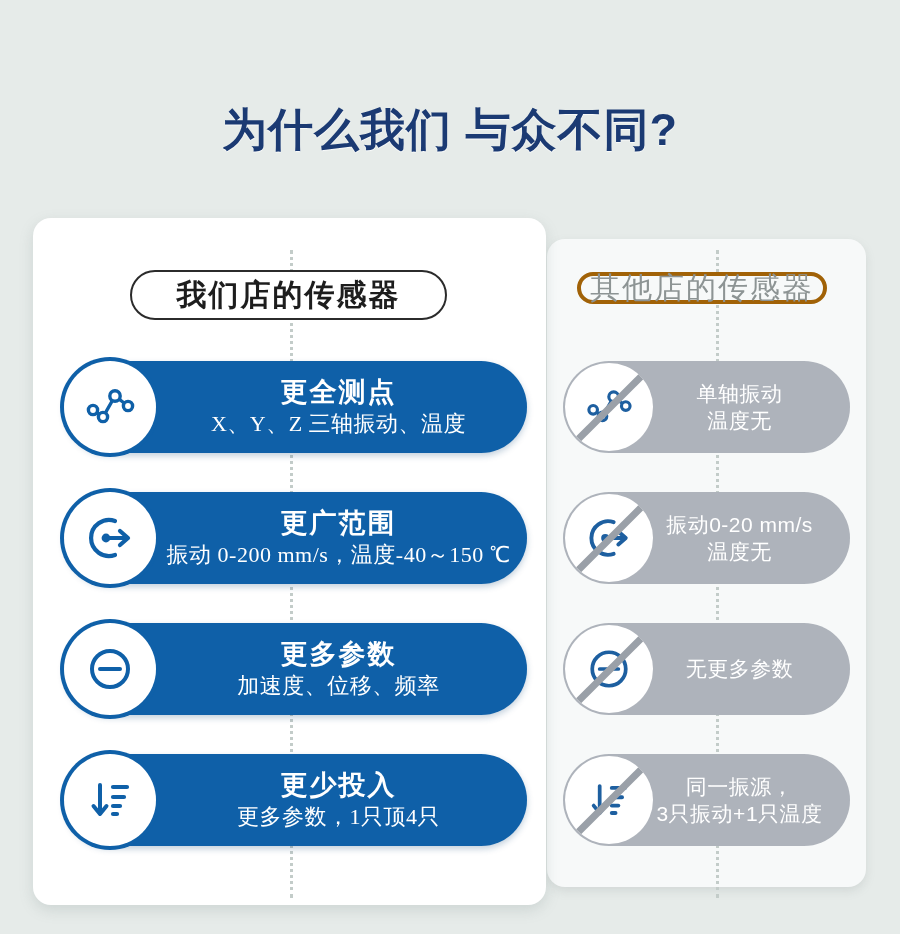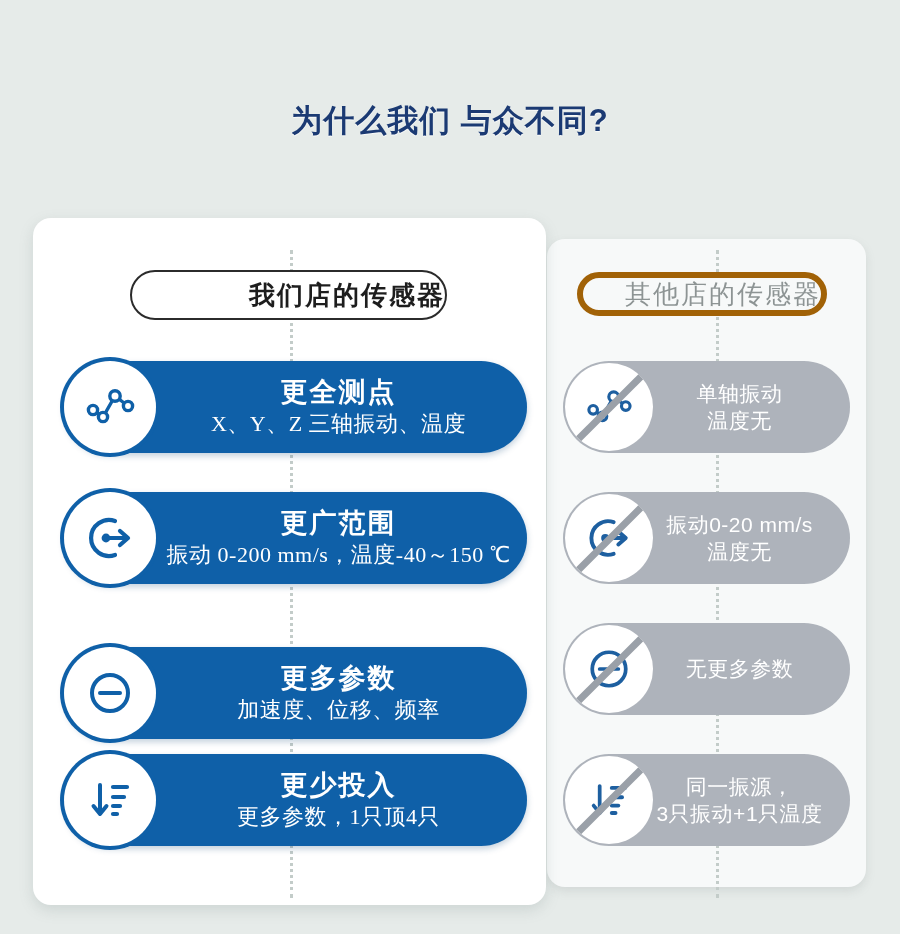--- a/index.html
+++ b/index.html
@@ -8,21 +8,21 @@
     background: #e6ebe9;
     font-family: "Liberation Sans", "DejaVu Sans", sans-serif;
     overflow: hidden;
   }
   .page { position: relative; width: 900px; height: 934px; }
 
   
   .title {
     position: absolute; left: 0; top: 100px; width: 900px;
     text-align: center;
-    font-size: 31px; font-weight: bold; letter-spacing: 1px;
+    font-size: 45px; font-weight: bold; letter-spacing: 1px;
     color: #1b3a73;
     text-shadow: 0 1px 1px rgba(255,255,255,.8);
   }
 
   
   .card-right {
     position: absolute; left: 547px; top: 239px;
     width: 319px; height: 648px;
     background: #f7f9f9;
     border-radius: 18px;
@@ -41,32 +41,32 @@
     position: absolute; top: 250px; width: 0;
     border-left: 3px dotted #c3ccc9;
     height: 648px;
   }
   .dots.l { left: 290px; }
   .dots.r { left: 716px; }
 
   
   .hpill {
     position: absolute;
-    display: flex; align-items: center; justify-content: flex-end;
+    display: flex; align-items: center; justify-content: center;
     border-radius: 999px;
-    font-size: 26px; font-weight: bold; letter-spacing: 2px;
+    font-size: 30px; font-weight: bold; letter-spacing: 2px;
   }
   .hpill.own {
     left: 130px; top: 270px; width: 317px; height: 50px;
     border: 2.5px solid #2b2b2b; color: #1d1d1d;
     background: #fff;
   }
   .hpill.other {
-    left: 577px; top: 272px; width: 250px; height: 44px;
-    border: 6px solid #a16207; color: #8d9494;
+    left: 577px; top: 272px; width: 250px; height: 32px;
+    border: 4px solid #a16207; color: #8d9494;
     background: #f7f9f9; font-weight: normal;
   }
 
   
   .row { position: absolute; display: flex; align-items: center; }
   .row.own  { left: 64px;  width: 463px; height: 92px; }
   .row.other{ left: 563px; width: 287px; height: 92px; }
 
   .pill {
     position: absolute; inset: 0;
@@ -171,21 +171,21 @@
         <path d="M39 22 L47 29 L39 36" fill="none" stroke="#0f60a8" stroke-width="4.2" stroke-linecap="round" stroke-linejoin="round"></path>
         <circle cx="25" cy="29" r="4.4" fill="#0f60a8"></circle>
       </svg>
     </div>
     <div class="texts">
       <div class="t-main">更广范围</div>
       <div class="t-sub">振动 0-200 mm/s，温度-40～150 ℃</div>
     </div>
   </div>
 
-  <div class="row own" style="top:647px">
+  <div class="row own" style="top:623px">
     <div class="pill blue"></div>
     <div class="icon-wrap">
       <svg width="58" height="58" viewBox="0 0 58 58">
         <circle cx="29" cy="29" r="18" fill="none" stroke="#0f60a8" stroke-width="4"></circle>
         <path d="M19 29 H39" stroke="#0f60a8" stroke-width="4" stroke-linecap="round"></path>
       </svg>
     </div>
     <div class="texts">
       <div class="t-main">更多参数</div>
       <div class="t-sub">加速度、位移、频率</div>

